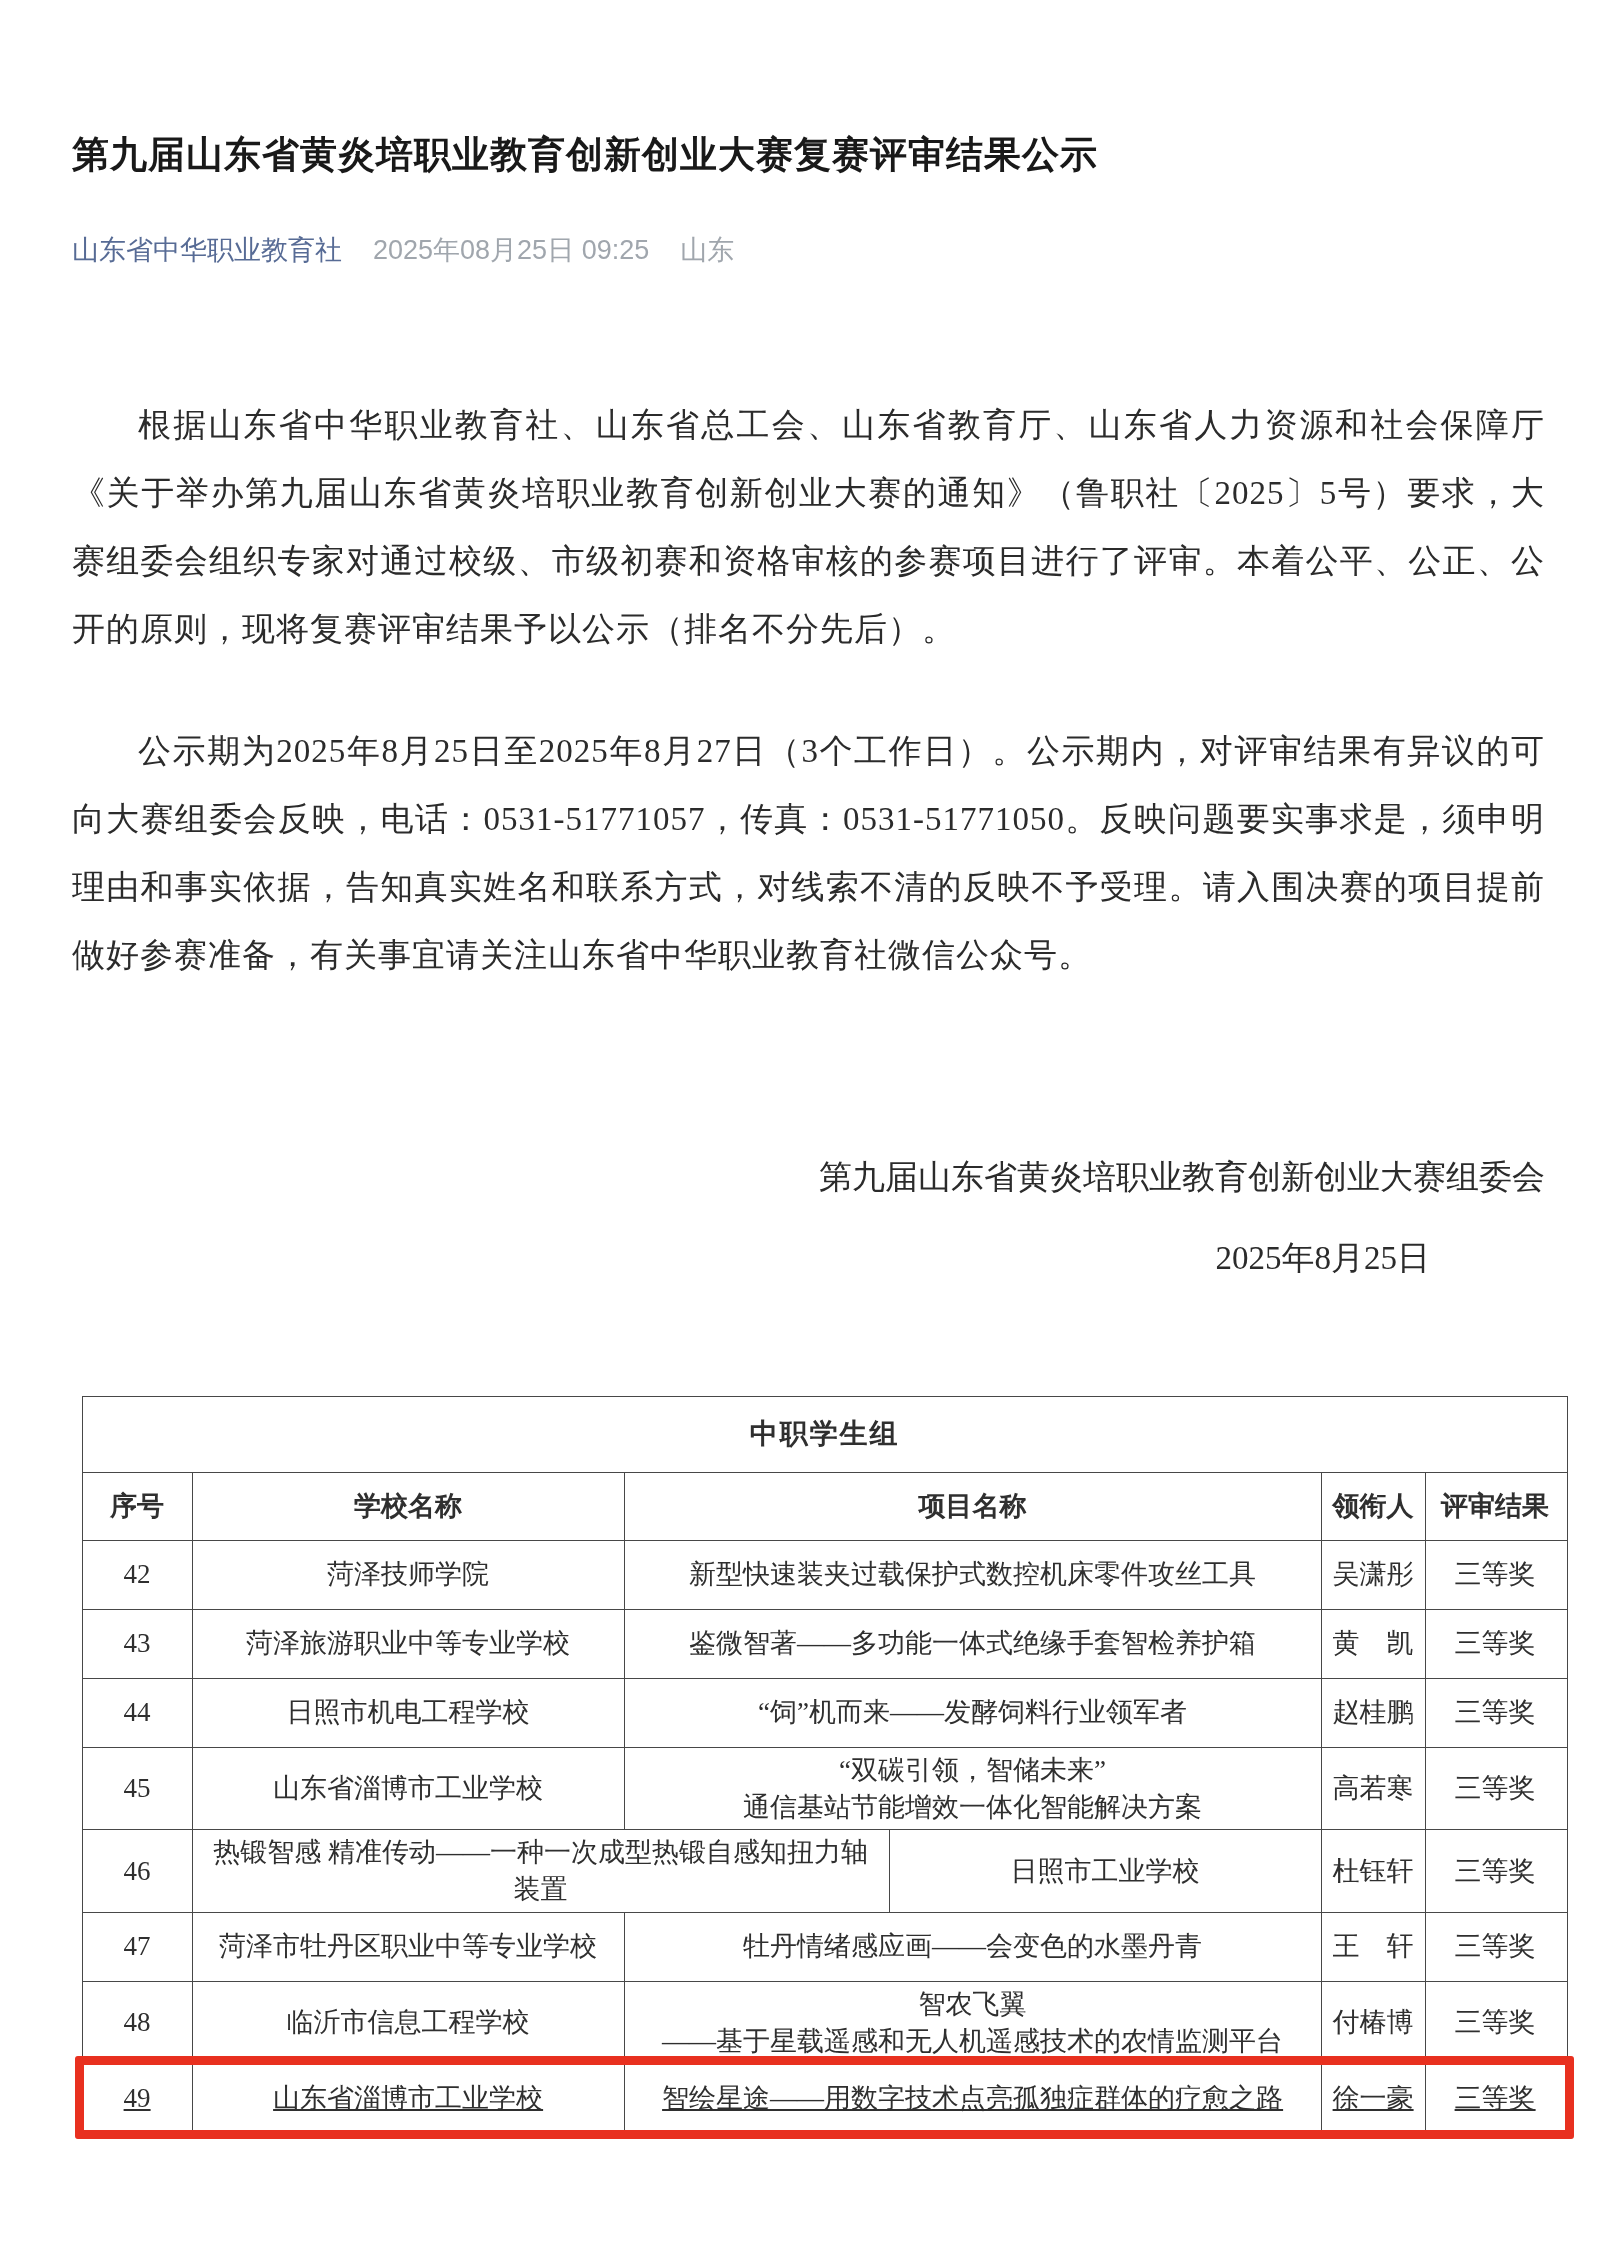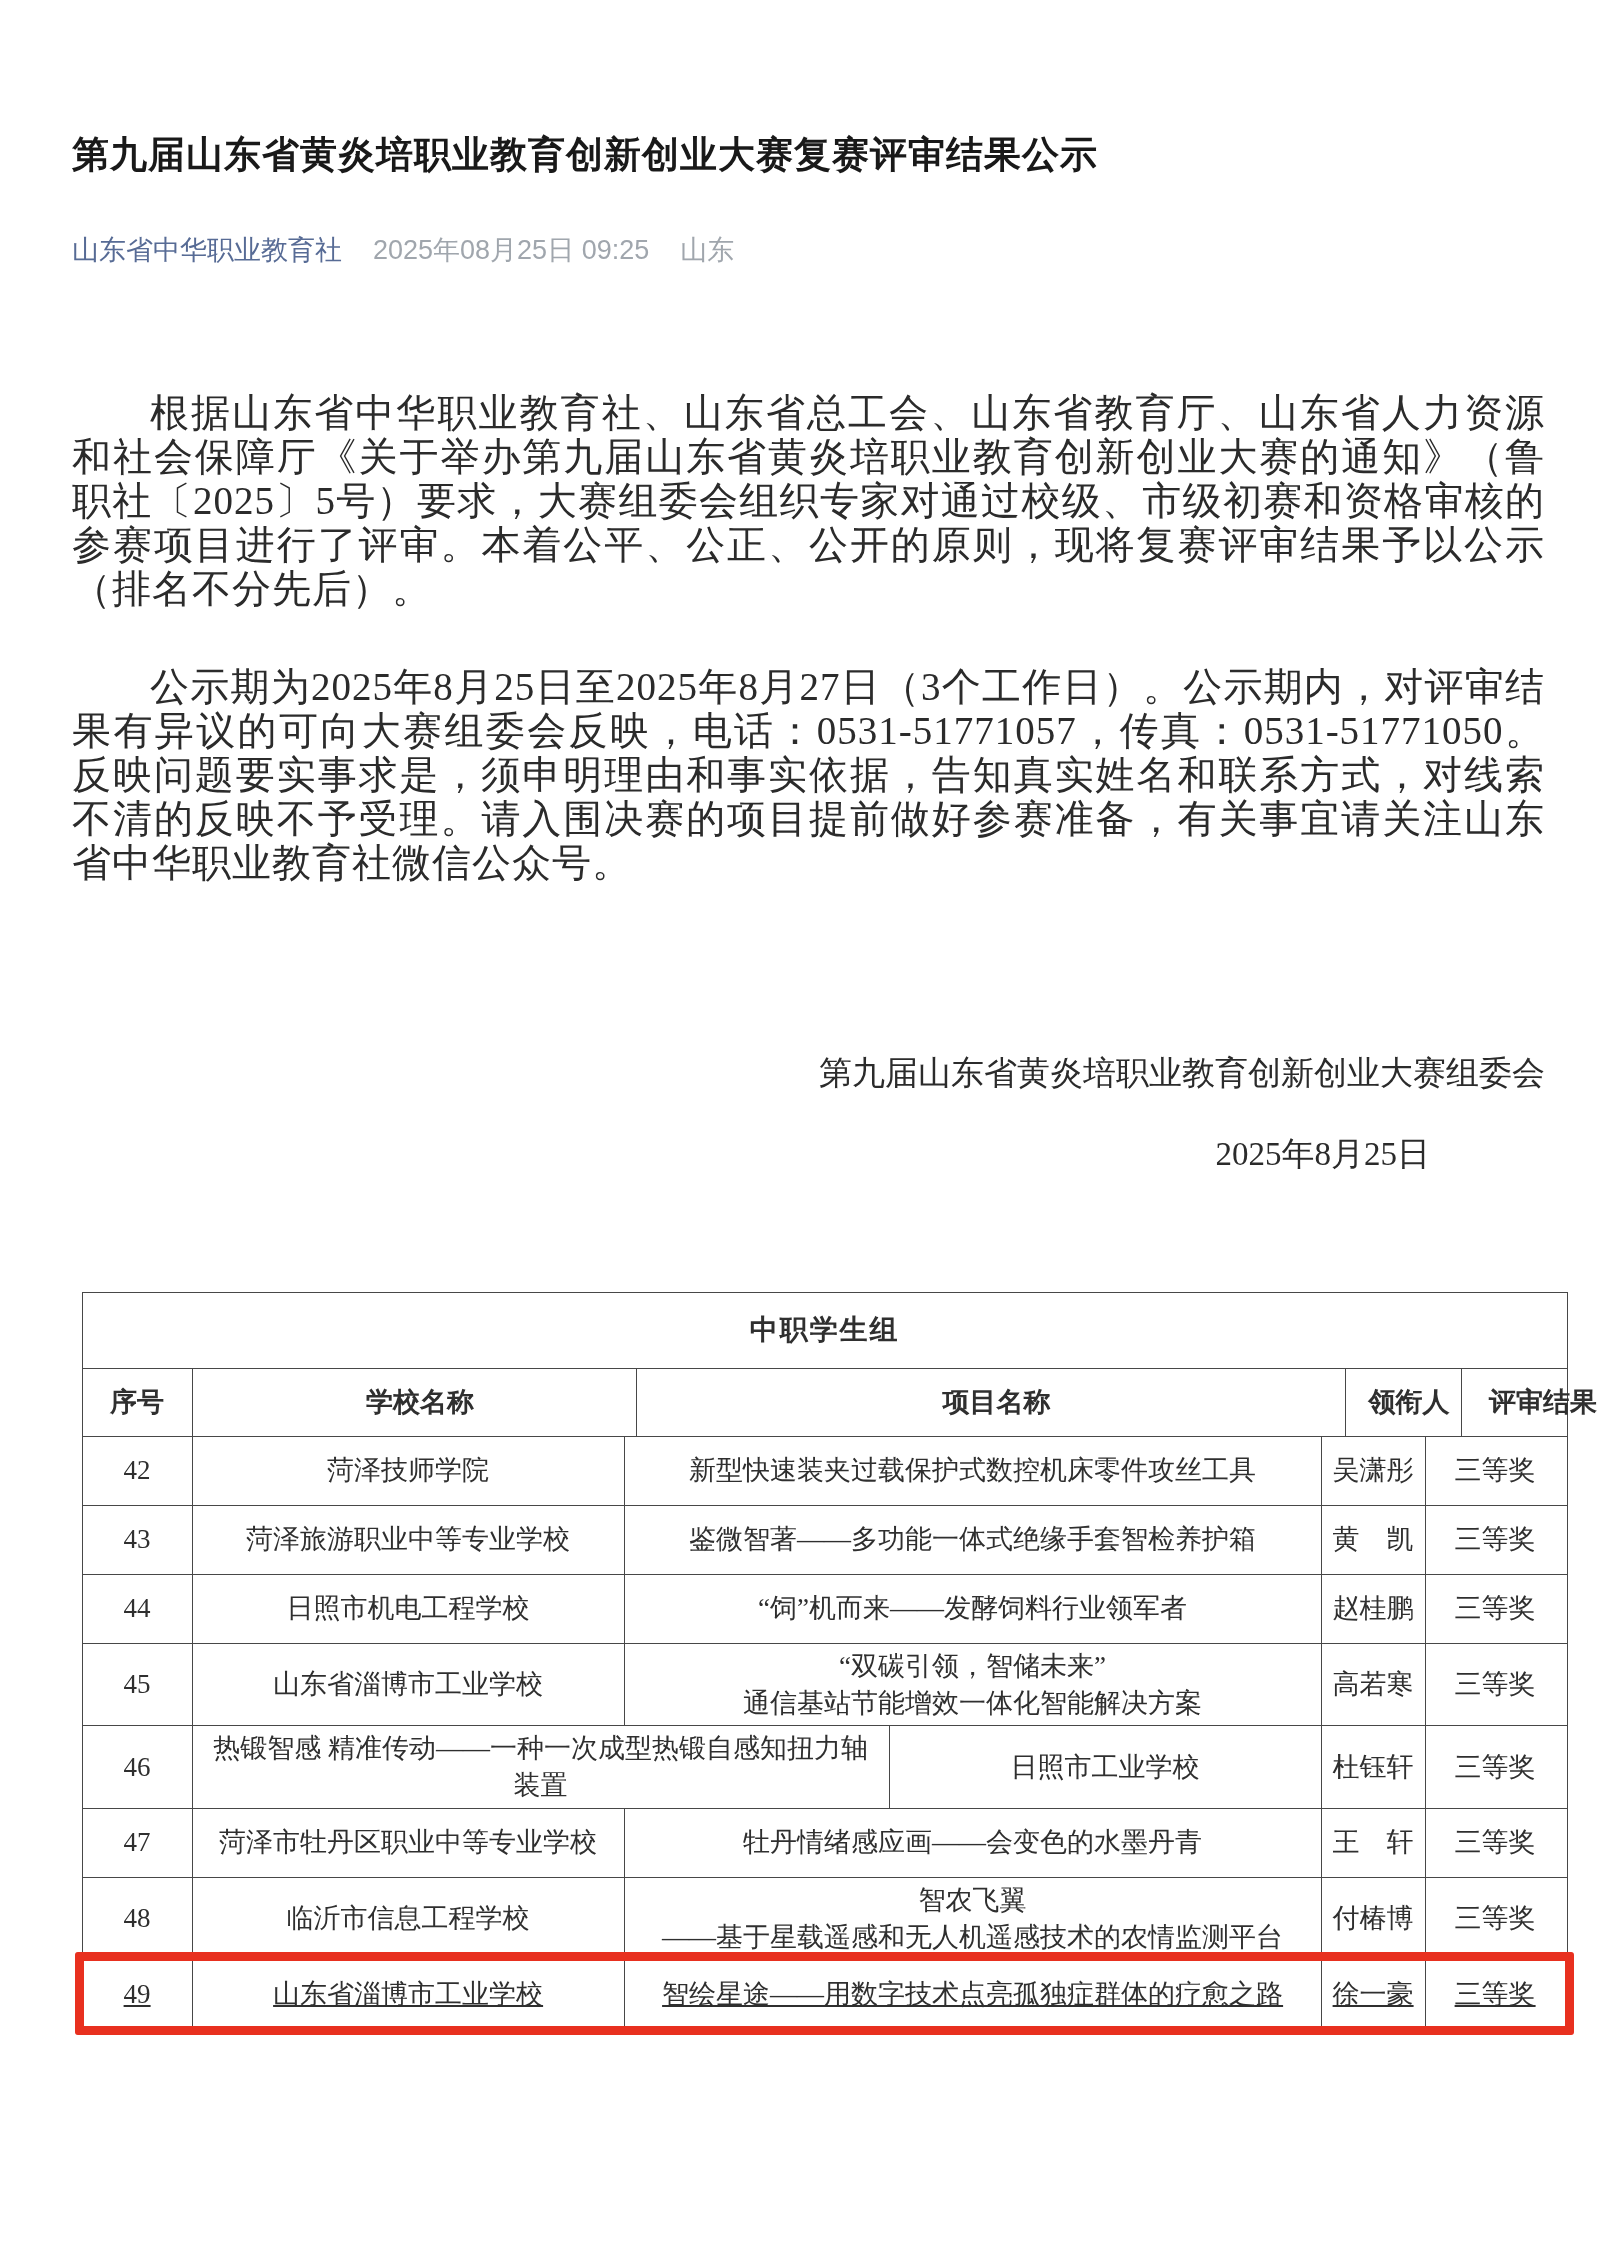--- a/index.html
+++ b/index.html
@@ -29,22 +29,22 @@
     align-items:baseline;
     gap:31px;
     font-family:"Liberation Sans","DejaVu Sans",sans-serif;
     font-size:27px;
   }
   .byline .author { color:#576b95; cursor:pointer; }
   .byline .muted { color:#a0a6ad;margin-top:14px; }
 
   .body-text {
     margin-top:123px;
-    font-size:39px;
-    line-height:44px;
+    font-size:33px;
+    line-height:68px;
     text-align:justify;
     color:#2b2b2b;
     letter-spacing:1px;
     font-family:Liberation Serif, serif;
   }
   .body-text p { margin:0; text-indent:2em; }
   .body-text p + p { margin-top:54px; }
 
   .sig-block { margin-top:163px; font-size:33px; color:#2b2b2b; }
   .sig-line { text-align:right; line-height:50px; }
@@ -64,21 +64,21 @@
     display:flex;
     align-items:center;
     justify-content:center;
     font-size:28px;
     font-weight:bold;
     border-bottom:1.9px solid #474747;
     letter-spacing:1.9px;
   }
   .t-row { display:flex; border-bottom:1.9px solid #474747; }
   .t-row:last-child { border-bottom:none;text-decoration:underline; }
-  .t-head { font-weight:bold; font-size:28px;gap:12px; }
+  .t-head { font-weight:bold; font-size:28px; }
   .t-head .cell { min-height:67px; }
   .cell {
     box-sizing:border-box;
     border-right:1.9px solid #474747;
     display:flex;
     flex-direction:column;
     align-items:center;
     justify-content:center;
     text-align:center;
     padding:3.8px 7.7px;

